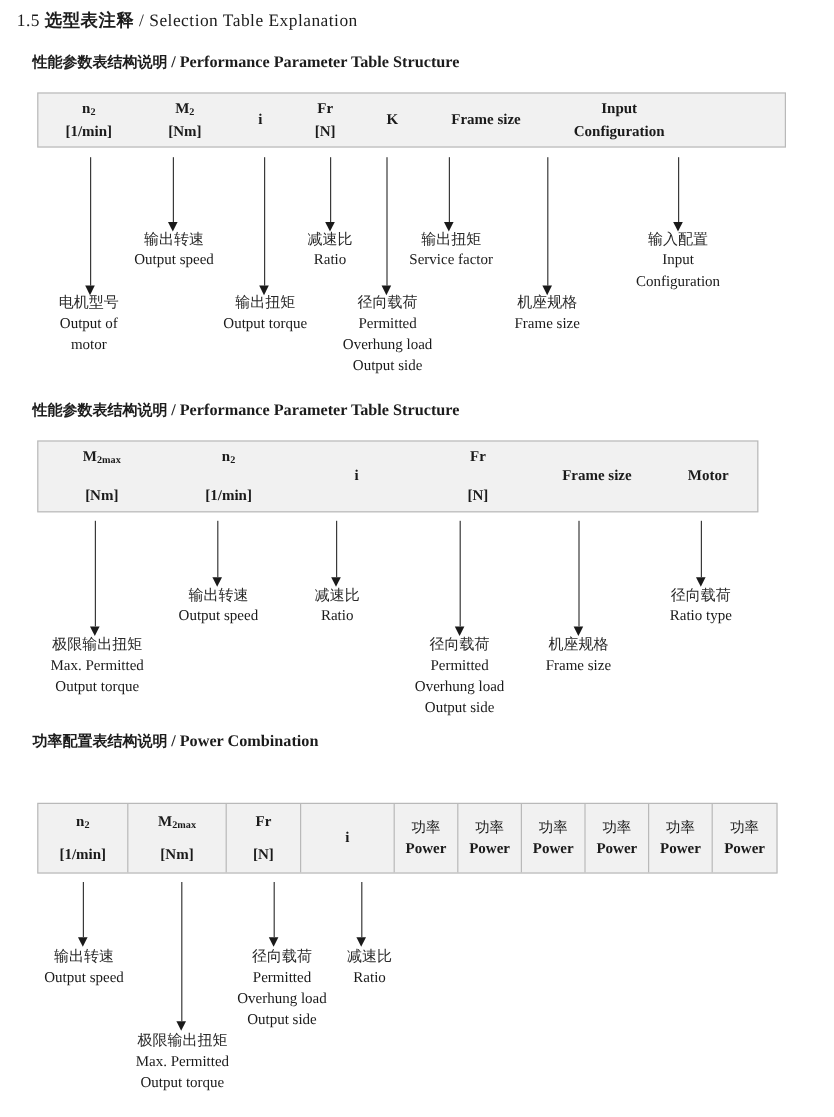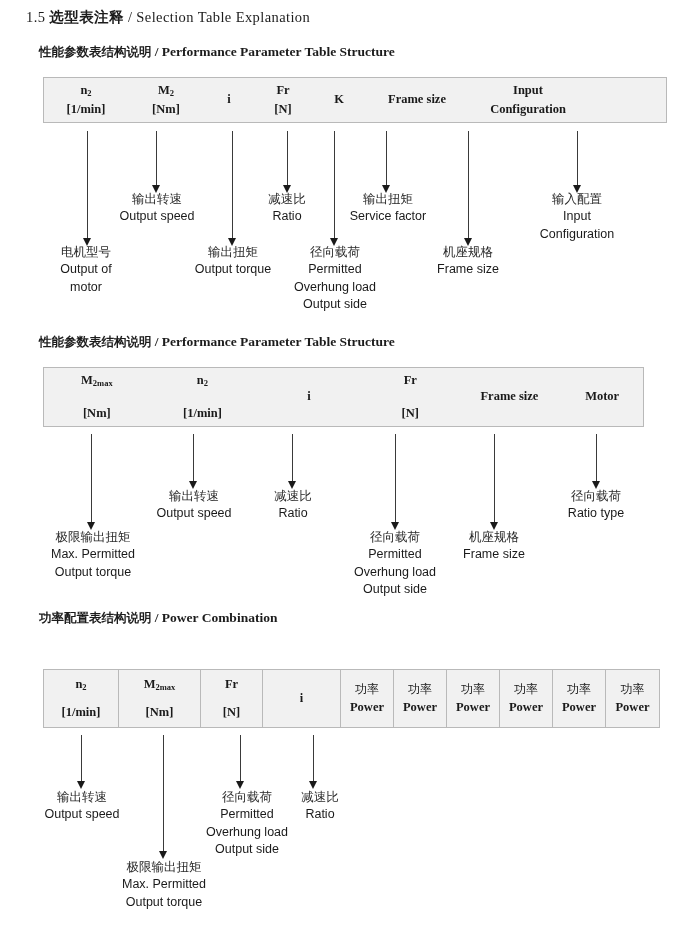--- a/index.html
+++ b/index.html
@@ -9,21 +9,21 @@
   }
   body {
     width: 695px;
     height: 931px;
     position: relative;
     font-family: "Liberation Serif", "DejaVu Serif", serif;
     color: #1c1c1c;
     overflow: hidden;
   }
 
-  .abs { position: absolute; margin-left: 12px; }
+  .abs { position: absolute; }
 
   
   .doc-title {
     left: 14px; top: 8px;
     font-size: 14.5px;
     letter-spacing: 0.4px;
     white-space: nowrap;
   }
   .doc-title .cn {
     font-family: "DejaVu Sans", sans-serif;
@@ -103,21 +103,21 @@
     white-space: nowrap;
   }
   .callout .cn {
     display: block;
     font-family: "DejaVu Sans", sans-serif;
     font-size: 12.5px;
     color: #2a2a2a;
   }
   .callout .en {
     display: block;
-    font-family: Liberation Sans, sans-serif;
+    font-family: Liberation Serif, serif;
     font-size: 12.5px;
     color: #1a1a1a;
   }
 </style>
 </head>
 <body>
 
 <div class="abs doc-title">
   <span>1.5</span>
   <span class="cn">选型表注释</span>

